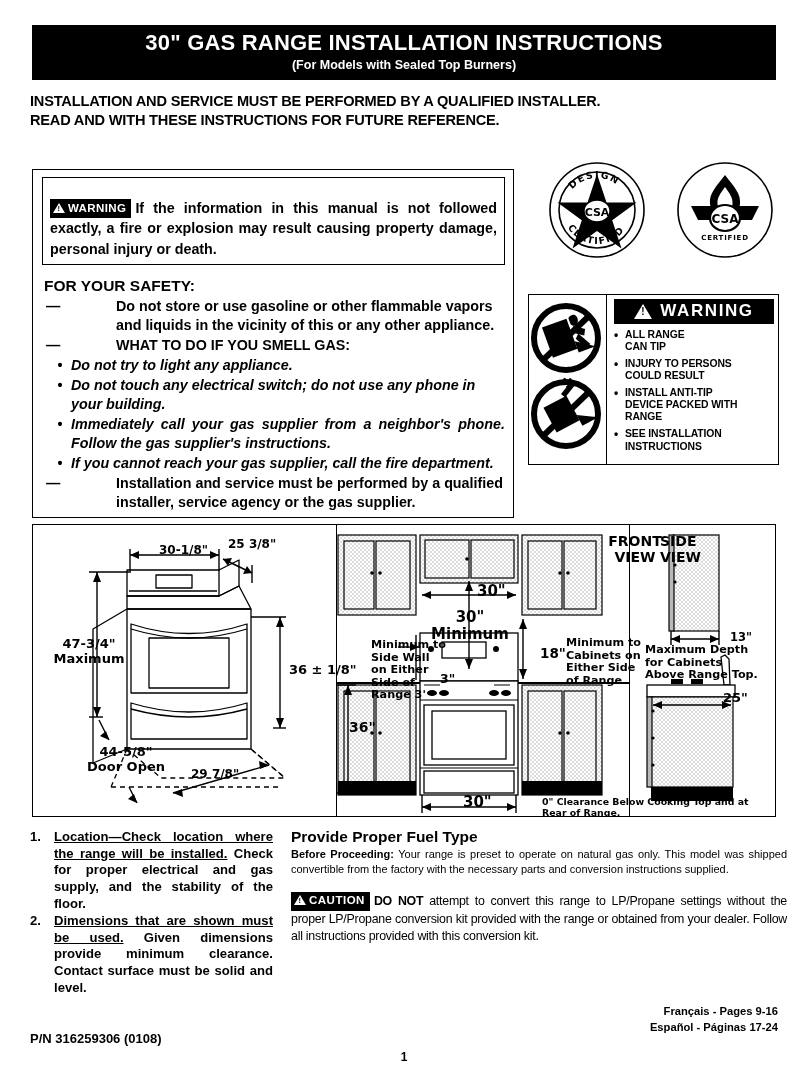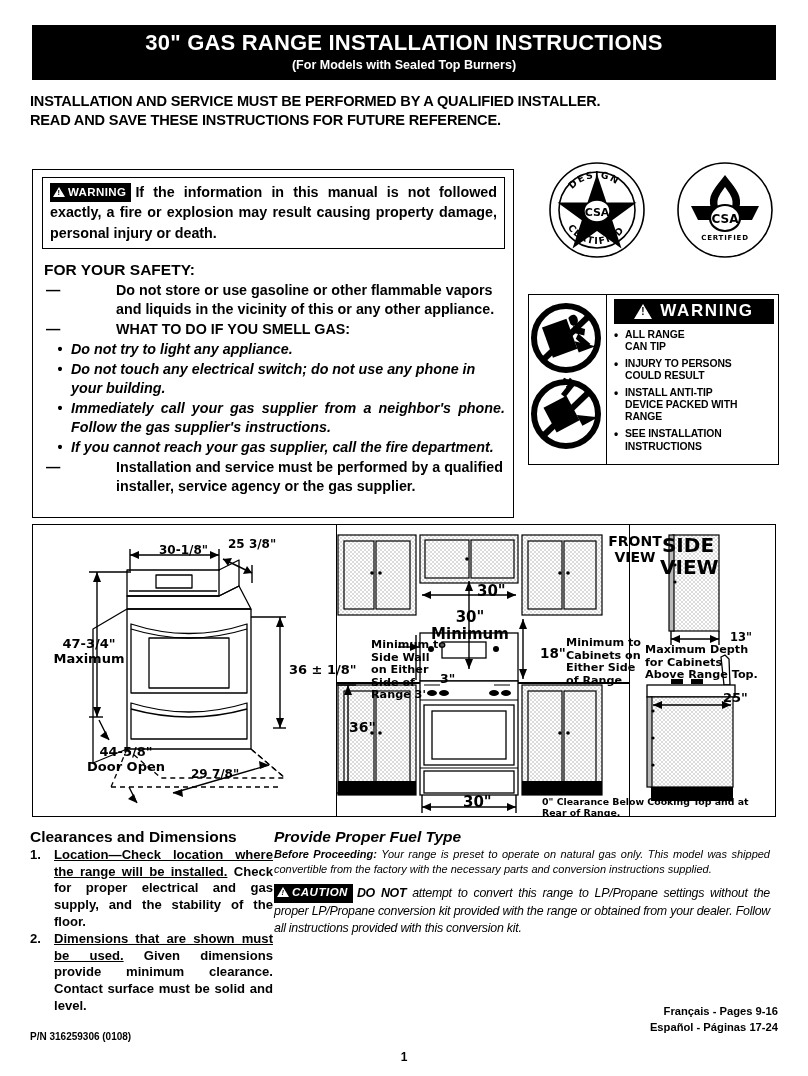--- a/index.html
+++ b/index.html
@@ -56,21 +56,21 @@
     position: absolute;
     left: 32px; top: 169px;
     width: 482px;
     height: 349px;
     border: 1.6px solid #000;
     box-sizing: border-box;
     padding: 7px 8px 0 9px;
   }
   #warning-inner-box {
     border: 1.5px solid #000;
-    padding: 4px 7px 5px 7px;
+    padding: 20px 7px 5px 7px;
     font-size: 14.3px;
     font-weight: bold;
     line-height: 1.42;
     text-align: justify;
     text-justify: inter-word;
   }
   .warn-badge {
     display: inline-block;
     background: #000;
     color: #fff;
@@ -256,37 +256,36 @@
     margin-top: 1px;
   }
   .num-item .num {
     flex: 0 0 24px;
   }
   .num-item .body { flex: 1; text-align: justify; text-justify: inter-word; }
   .u { text-decoration: underline; }
 
   #col-right {
     position: absolute;
-    left: 274px; top: 828px;
+    left: 291px; top: 828px;
     width: 496px;
-    font-style: italic;
   }
   #col-right h2 {
     margin: 0 0 1px 0;
     font-size: 15.5px;
     font-weight: bold;
   }
   #fuel-para {
     font-size: 11px;
     line-height: 1.33;
     text-align: justify;
     text-justify: inter-word;
   }
   #caution-para {
-    margin-top: 8px;
+    margin-top: 16px;
     font-size: 12.4px;
     line-height: 1.38;
     text-align: justify;
     text-justify: inter-word;
     letter-spacing: -0.25px;
   }
   .caution-badge {
     display: inline-block;
     background: #000;
     color: #fff;
@@ -323,42 +322,42 @@
     position: absolute;
     right: 30px; top: 1004px;
     text-align: right;
     font-size: 11.2px;
     font-weight: bold;
     line-height: 1.4;
   }
   #part-number {
     position: absolute;
     left: 30px; top: 1031px;
-    font-size: 10px;
+    font-size: 13px;
     font-weight: bold;
   }
   #page-number {
     position: absolute;
     left: 0; right: 0; top: 1050px;
     text-align: center;
     font-size: 12px;
     font-weight: bold;
   }
 </style>
 </head>
 <body>
 
 <div id="title-banner">
   <div class="main-title">30" GAS RANGE INSTALLATION INSTRUCTIONS</div>
   <div class="sub-title">(For Models with Sealed Top Burners)</div>
 </div>
 
 <div id="top-notices">
   <div>INSTALLATION AND SERVICE MUST BE PERFORMED BY A QUALIFIED INSTALLER.</div>
-  <div>READ AND SAVE THESE INSTRUCTIONS FOR FUTURE REFERENCE.</div>
+  <div>READ AND WITH THESE INSTRUCTIONS FOR FUTURE REFERENCE.</div>
 </div>
 
 <div id="safety-box">
 
   <div id="warning-inner-box">
     <span class="warn-badge"><span class="tri"></span><span>WARNING</span></span><span>If the information in this manual is not followed exactly, a fire or explosion may result causing property damage, personal injury or death.</span>
   </div>
 
   <div id="safety-heading">FOR YOUR SAFETY:</div>
 
@@ -750,31 +749,30 @@
         <circle cx="24" cy="240" r="1.6"></circle>
     </g>
 
     <g stroke="#000" stroke-width="1.4">
       <line x1="24" y1="180" x2="102" y2="180"></line>
       <polygon points="24,180 33,176 33,184" fill="#000" stroke="none"></polygon>
       <polygon points="102,180 93,176 93,184" fill="#000" stroke="none"></polygon>
     </g>
   </svg>
 
-  <div class="dim-label" style="left:627px; top:9px; font-size:20px; text-align:center; width:56px;">SIDE
+  <div class="dim-label" style="left:627px; top:9px; font-size:14px; text-align:left; width:56px;">SIDE
 VIEW</div>
   <div class="dim-label" style="left:697px; top:106px; font-size:11.5px;">13"</div>
   <div class="dim-label" style="left:612px; top:119px; font-size:11.2px;">Maximum Depth
 for Cabinets
 Above Range Top.</div>
   <div class="dim-label" style="left:690px; top:166px; font-size:13px;">25"</div>
 </div>
 
 <div id="col-left">
-  <h2>Clearances and Dimensions</h2>
 
   <div class="num-item">
     <div class="num">1.</div>
     <div class="body"><span class="u">Location—Check location where the range will be installed.</span><span> Check for proper electrical and gas supply, and the stability of the floor.</span></div>
   </div>
 
   <div class="num-item">
     <div class="num">2.</div>
     <div class="body"><span class="u">Dimensions that are shown must be used.</span><span> Given dimensions provide minimum clearance. Contact surface must be solid and level.</span></div>
   </div>

